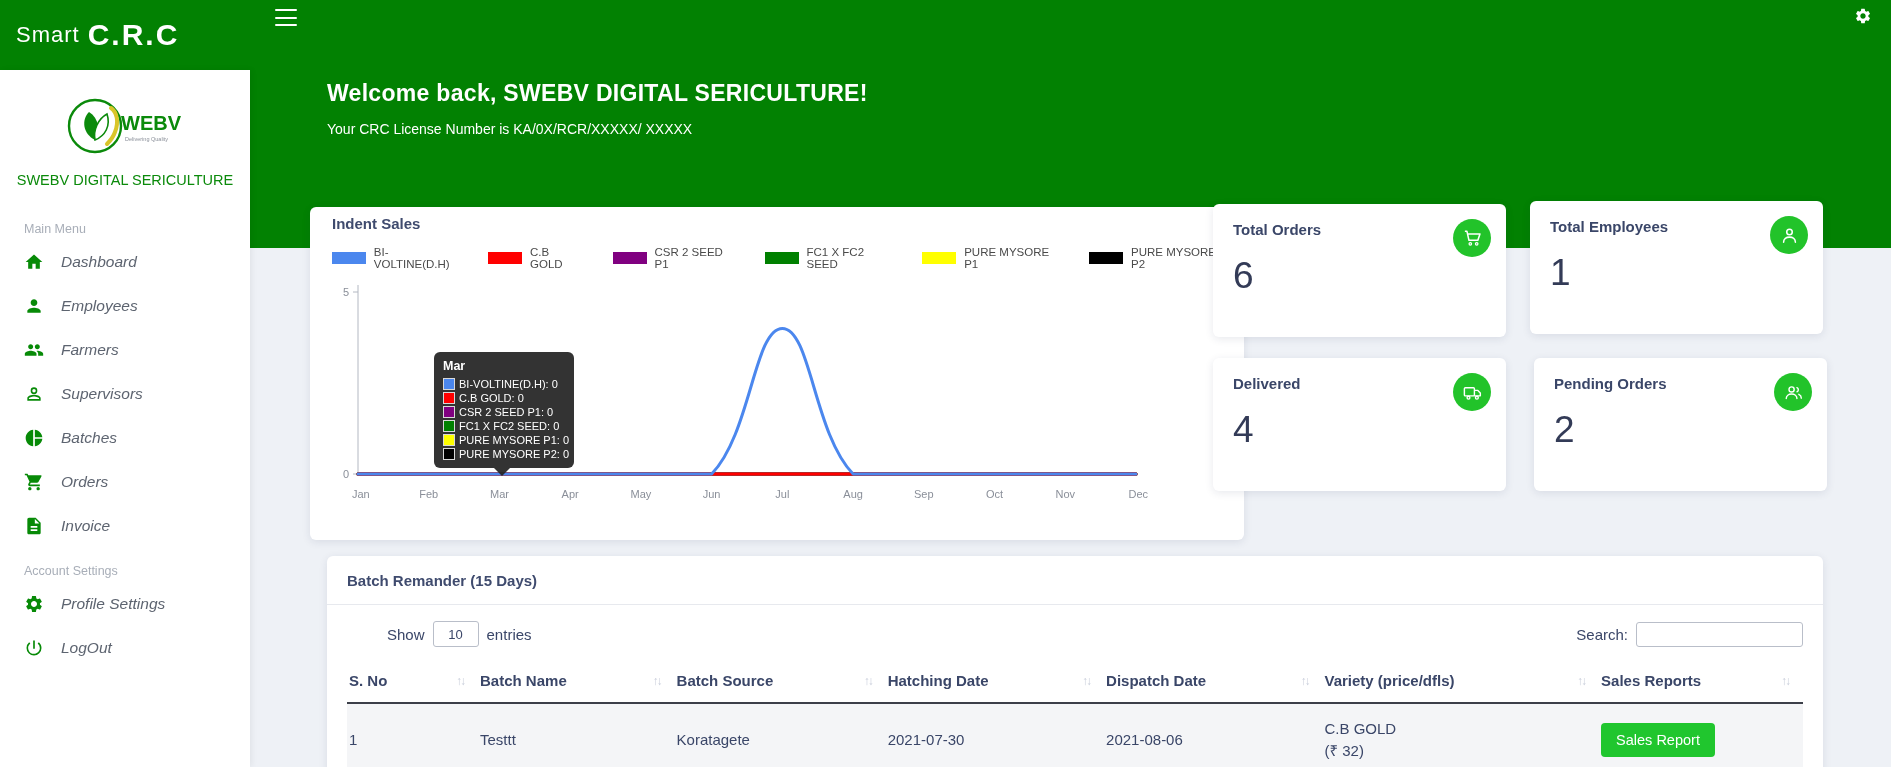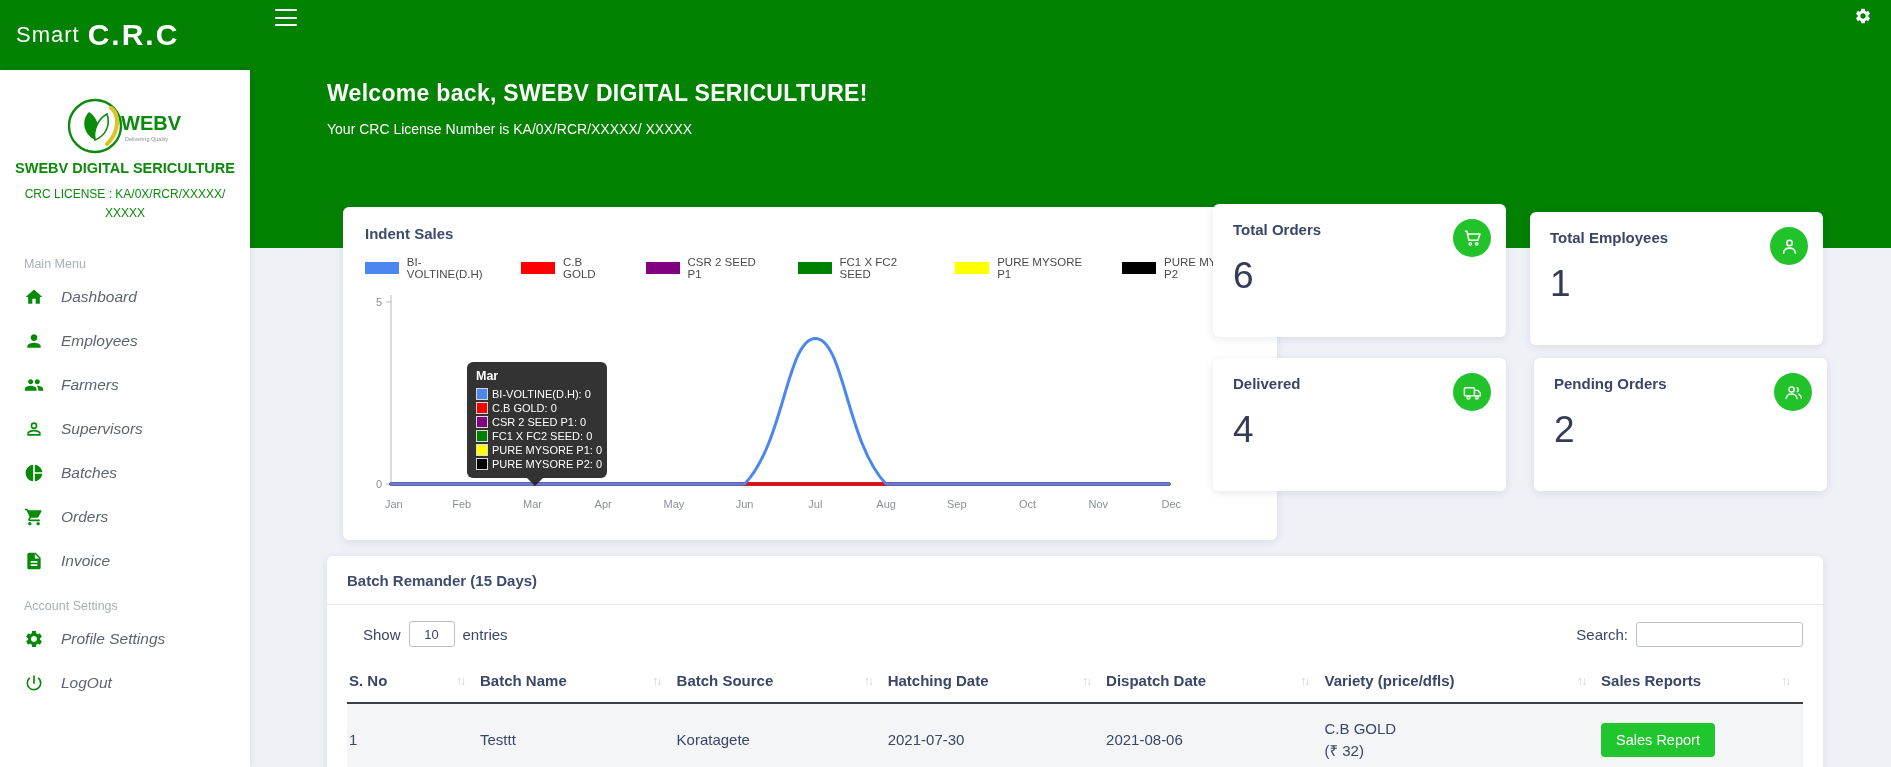--- a/index.html
+++ b/index.html
@@ -8,42 +8,42 @@
 
   
   .green-band { position:absolute; top:0; left:0; width:1891px; height:248px; background:#028102; z-index:0; }
 
   
   .brand { position:absolute; top:0; left:0; width:250px; height:70px; z-index:3; display:flex; align-items:center; padding-left:16px; color:#fff; }
   .brand .light { font-size:22px; font-weight:400; letter-spacing:1px; }
   .brand .bold  { font-size:30px; font-weight:700; letter-spacing:2px; margin-left:8px; }
   .sidebar { position:absolute; top:70px; left:0; width:250px; height:697px; background:#fff; z-index:2; box-shadow:2px 0 6px rgba(0,0,0,.06); }
   .logo-wrap { display:flex; justify-content:center; margin-top:24px; }
-  .company-name { text-align:center; color:#0b8a0b; font-weight:700; font-size:14.5px; margin-top:2px; padding:0 12px; }
+  .company-name { text-align:center; color:#0b8a0b; font-weight:400; font-size:14.5px; margin-top:14px; padding:0 12px; }
   .license { text-align:center; color:#0b8a0b; font-size:12px; margin-top:9px; line-height:1.6; }
   .menu-section { color:#a8aeb8; font-size:12.5px; margin:34px 0 4px 24px; }
   .menu-section.second { margin-top:16px; }
   .menu-item { display:flex; align-items:center; gap:17px; padding:12px 0 12px 24px; cursor:pointer;font-style:italic; }
   .menu-item svg { width:20px; height:20px; flex:0 0 20px; }
   .menu-item span.lbl { color:#5d6470; font-size:15.5px; }
 
   
   .main { position:absolute; left:250px; top:0; width:1641px; height:767px; z-index:1; }
   .hamburger { position:absolute; left:25px; top:9px; width:22px; height:17px; display:flex; flex-direction:column; justify-content:space-between; cursor:pointer; }
   .hamburger i { display:block; height:2px; background:#fff; border-radius:1px; }
   .topbar-gear { position:absolute; right:19px; top:7px; width:18px; height:18px; cursor:pointer; }
 
   .welcome { position:absolute; left:77px; top:80px; color:#fff; }
   .welcome h1 { font-size:23px; font-weight:700; letter-spacing:.3px; }
   .welcome p { font-size:14px; margin-top:14px; }
 
   .card { background:#fff; border-radius:6px; box-shadow:0 2px 8px rgba(30,40,80,.10); }
 
   
-  .chart-card { position:absolute; left:93px; top:207px; width:934px; height:333px; padding:18px 22px; }
+  .chart-card { position:absolute; left:60px; top:207px; width:934px; height:333px; padding:8px 22px; }
   .card-title { color:#3f4b6e; font-size:15px; font-weight:700; }
   .legend { display:flex; justify-content:flex-end; gap:34px; margin-top:14px; }
   .legend-item { display:flex; align-items:center; gap:8px; }
   .legend-swatch { width:38px; height:12px; display:inline-block; }
   .legend-label { font-size:11.5px; color:#4a4a4a; }
   .chart-wrap { position:relative; margin-top:8px; }
   .axis-text { font-size:11px; fill:#8a8f99; }
   
   .tooltip { position:absolute; left:102px; top:74px; width:140px; background:rgba(35,35,35,.93); border-radius:6px; padding:7px 9px 8px 9px; color:#fff; }
   .tooltip:after { content:""; position:absolute; left:60px; bottom:-8px; border-left:8px solid transparent; border-right:8px solid transparent; border-top:8px solid rgba(35,35,35,.93); }
@@ -56,21 +56,21 @@
   .stat-card { position:absolute; width:293px; height:133px; padding:17px 16px 0 20px; }
   .stat-card .s-label { color:#3a4668; font-size:15px; font-weight:700; }
   .stat-card .s-value { color:#333b57; font-size:37px; font-weight:400; margin-top:17px; }
   .stat-circle { position:absolute; top:15px; right:15px; width:38px; height:38px; border-radius:50%; background:#22c32a; display:flex; align-items:center; justify-content:center; }
   .stat-circle svg { width:21px; height:21px; }
 
   
   .batch-card { position:absolute; left:77px; top:556px; width:1496px; height:520px; padding:16px 0 0 0; }
   .batch-card .card-title { padding:0 20px; }
   .batch-divider { border:none; border-top:1px solid #e7e9ee; margin-top:15px; }
-  .table-controls { display:flex; justify-content:space-between; align-items:center; padding:16px 20px 0 36px; }
+  .table-controls { display:flex; justify-content:space-between; align-items:center; padding:16px 20px 0 20px;margin-left:40px; }
   .show-entries { display:flex; align-items:center; gap:8px; color:#3a4668; font-size:15px; }
   .entries-select { width:46px; height:26px; border:1px solid #b9bec9; border-radius:3px; display:inline-flex; align-items:center; justify-content:center; font-size:13px; color:#3a4668; background:#fff; }
   .search-box { display:flex; align-items:center; gap:8px; color:#3a4668; font-size:15px; }
   .search-box input { width:167px; height:25px; border:1px solid #b9bec9; border-radius:3px; padding:0 6px; font-size:13px; }
   table.batch { width:1456px; margin:14px 20px 0 20px; border-collapse:collapse; }
   table.batch th { text-align:left; color:#3a4668; font-size:15px; font-weight:700; padding:11px 8px 13px 2px; border-bottom:2px solid #3c3f49; position:relative; }
   .sort-icons { position:absolute; right:14px; top:13px; color:#c9cedb; font-size:12px; letter-spacing:-2px; font-weight:400; }
   table.batch td { color:#3a4668; font-size:15px; padding:14px 8px 14px 2px; vertical-align:middle; }
   tr.row-odd { background:#f4f5f7; }
   .variety-cell div { line-height:1.45; }
@@ -93,24 +93,20 @@
     <svg width="120" height="64" viewBox="0 0 120 64">
       <circle cx="30" cy="32" r="26" fill="none" stroke="#0b8a0b" stroke-width="2.4"></circle>
       <path d="M30 46 C18 40 16 26 24 18 C34 24 36 38 30 46 Z" fill="#0b8a0b"></path>
       <path d="M30 46 C40 42 46 32 42 20 C33 25 28 36 30 46 Z" fill="#fff" stroke="#0b8a0b" stroke-width="1.6"></path>
       <path d="M46 14 C52 18 54 28 50 38 C48 44 44 48 42 50" fill="none" stroke="#d9c52a" stroke-width="4" stroke-linecap="round"></path>
       <text x="56" y="36" font-size="20" font-weight="bold" fill="#0b8a0b" font-family="Liberation Sans, sans-serif">WEBV</text>
       <text x="60" y="47" font-size="5.5" fill="#8a8f99" font-family="Liberation Sans, sans-serif">Delivering Quality</text>
     </svg>
   </div>
   <div class="company-name">SWEBV DIGITAL SERICULTURE</div>
-  <div class="license">
-    <div>CRC LICENSE : KA/0X/RCR/XXXXX/</div>
-    <div>XXXXX</div>
-  </div>
 
   <div class="menu-section">Main Menu</div>
 
   <div class="menu-item">
     <svg viewBox="0 0 24 24">
         <path fill="#078a07" d="M10 20v-6h4v6h5v-8h3L12 3 2 12h3v8z"></path>
       </svg>
     <span class="lbl">Dashboard</span>
   </div>
   <div class="menu-item">
@@ -271,21 +267,21 @@
     <div class="s-label">Total Orders</div>
     <div class="s-value">6</div>
     <div class="stat-circle">
       <svg viewBox="0 0 22 22">
           <path d="M3 3.5h2.2l2.1 9.4h9.3l2.2-6.7H6" fill="none" stroke="#fff" stroke-width="1.6" stroke-linejoin="round"></path>
           <circle cx="8.7" cy="16.6" r="1.3" fill="none" stroke="#fff" stroke-width="1.3"></circle>
           <circle cx="15.4" cy="16.6" r="1.3" fill="none" stroke="#fff" stroke-width="1.3"></circle>
         </svg>
     </div>
   </div>
-  <div class="card stat-card" style="left:1280px; top:212px;">
+  <div class="card stat-card" style="left:1280px; top:201px;">
     <div class="s-label">Total Employees</div>
     <div class="s-value">1</div>
     <div class="stat-circle">
       <svg viewBox="0 0 22 22">
           <circle cx="11" cy="7.4" r="2.9" fill="none" stroke="#fff" stroke-width="1.6"></circle>
           <path d="M4.8 18c0-3.4 2.8-5.3 6.2-5.3s6.2 1.9 6.2 5.3" fill="none" stroke="#fff" stroke-width="1.6" stroke-linecap="round"></path>
         </svg>
     </div>
   </div>
   <div class="card stat-card" style="left:963px; top:358px;">

